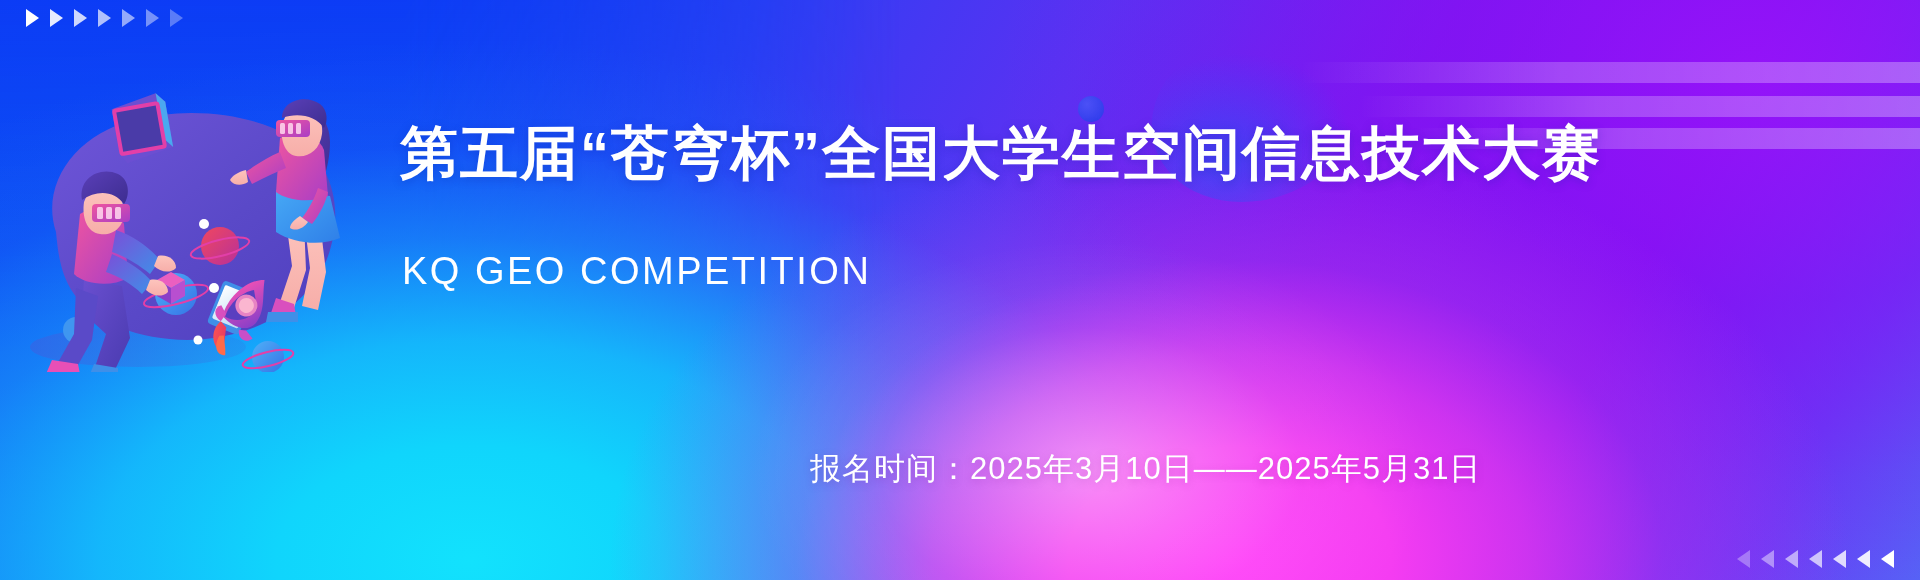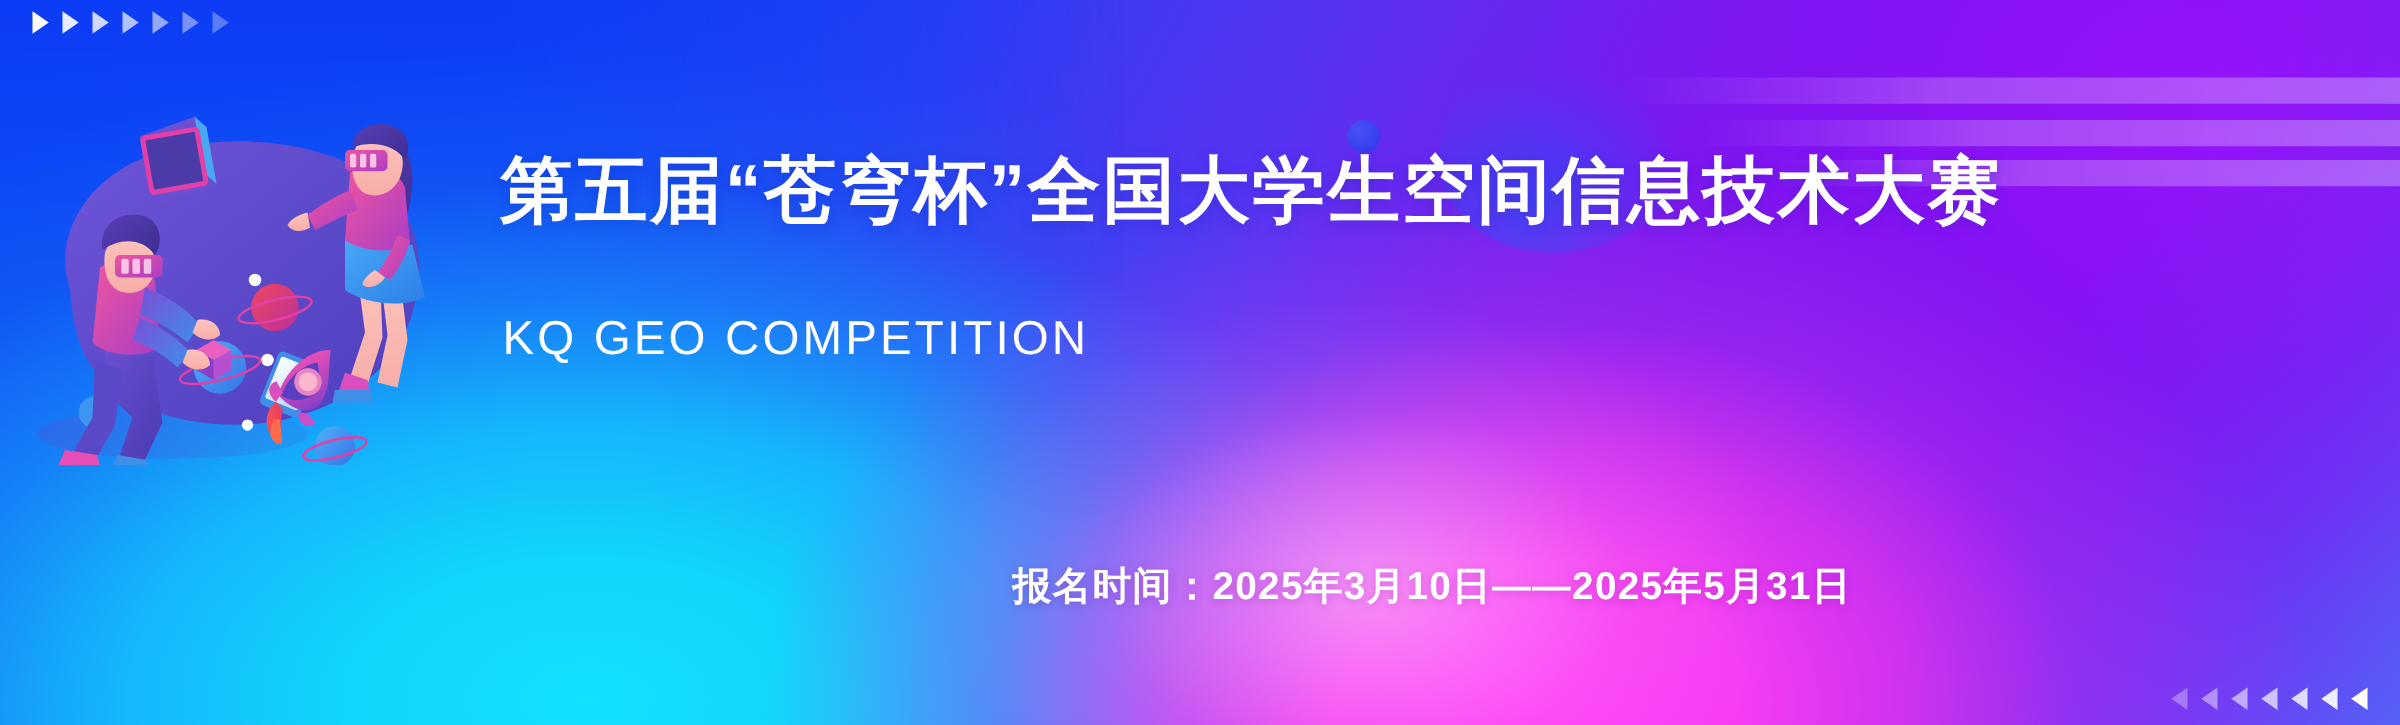--- a/index.html
+++ b/index.html
@@ -139,21 +139,21 @@
     letter-spacing: 2.5px;
     color: #ffffff;
     white-space: nowrap;
     line-height: 1;
     text-align: center;
   }
   .date-line {
     position: absolute;
     left: 810px; top: 453px;
     font-size: 31px;
-    font-weight: 700;
+    font-weight: 400;
     letter-spacing: 1px;
     color: #ffffff;
     white-space: nowrap;
     line-height: 1;
     text-shadow: 0 2px 8px rgba(120,10,140,0.25);
   }
 </style>
 </head>
 <body>
 

